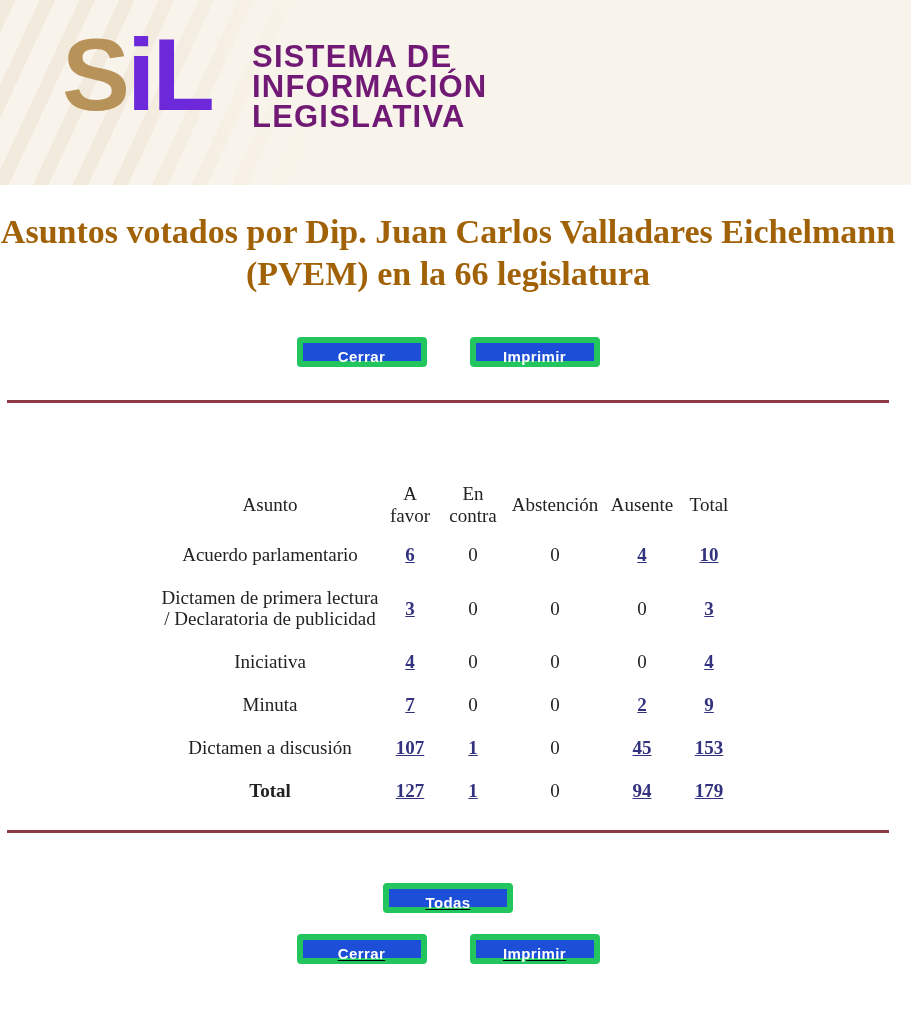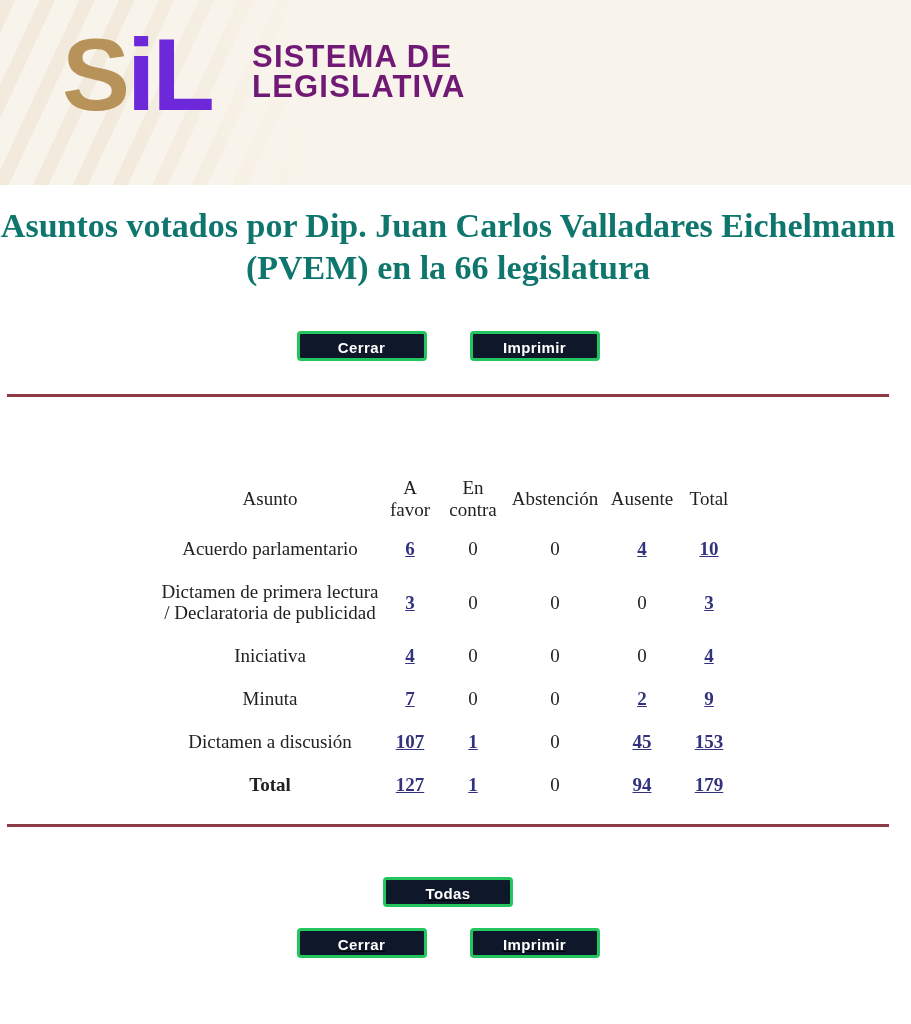--- a/index.html
+++ b/index.html
@@ -41,35 +41,35 @@
     letter-spacing:1.2px; line-height:30px;
   }
 
   
   .content { width:896px; margin:0; }
 
   h1.page-title {
     font-family:"Liberation Serif", serif;
     font-weight:700;
     font-size:34px; line-height:42px;
-    color:#0f766e;
+    color:#a16207;
     text-align:center;
     max-width:896px;
-    margin:20px auto 0 auto;
+    margin:26px auto 0 auto;
   }
 
   .btn-row { display:flex; justify-content:center; gap:43px; }
   .btn-row.top { margin-top:42px; }
 
   .gray-btn {
     display:inline-block;
     width:130px; height:30px; line-height:28px;
     box-sizing:border-box;
-    background:#0f172a;
-    border:3px solid #22c55e;
+    background:#1d4ed8;
+    border:6px solid #22c55e;
     border-radius:4px;
     color:#ffffff;
     font-family:"Liberation Sans", sans-serif;
     font-size:15px; font-weight:700;
     letter-spacing:0.4px;
     text-align:center;
     cursor:pointer;
     padding:0;
   }
 
@@ -119,20 +119,21 @@
   .btn-row.bottom { margin-top:21px; }
 </style>
 </head>
 <body>
 
 <header class="site-header">
   <div class="pattern"></div>
   <div class="logo"><span class="logo-s">S</span><span class="logo-il">iL</span></div>
   <div class="tagline">
     <div>SISTEMA DE</div>
+    <div>INFORMACIÓN</div>
     <div>LEGISLATIVA</div>
   </div>
 </header>
 
 <div class="content">
 
   <h1 class="page-title">Asuntos votados por Dip. Juan Carlos Valladares Eichelmann (PVEM) en la 66 legislatura</h1>
 
   <div class="btn-row top">
     <button class="gray-btn">Cerrar</button>

